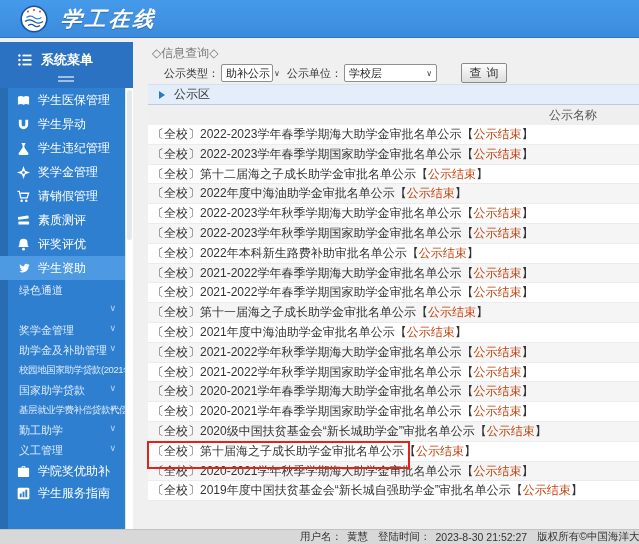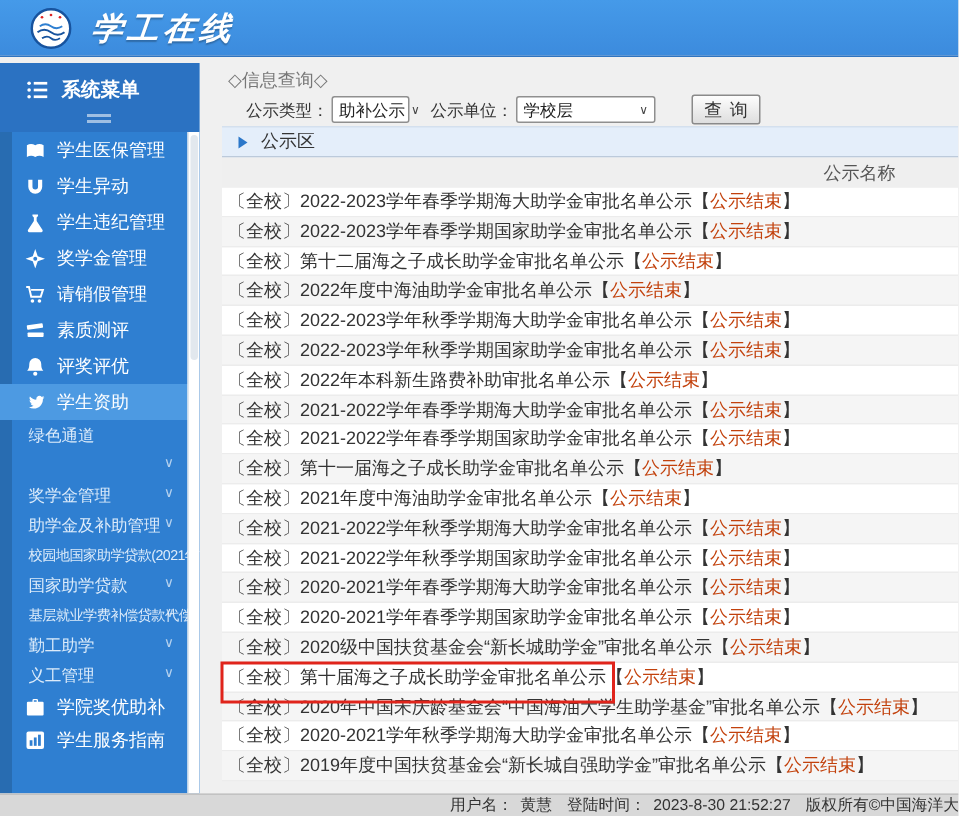--- a/index.html
+++ b/index.html
@@ -239,21 +239,20 @@
       <div class="row"><span>〔全校〕2021-2022学年春季学期海大助学金审批名单公示</span><span class="bk">【</span><a>公示结束</a><span class="bk">】</span></div>
       <div class="row"><span>〔全校〕2021-2022学年春季学期国家助学金审批名单公示</span><span class="bk">【</span><a>公示结束</a><span class="bk">】</span></div>
       <div class="row"><span>〔全校〕第十一届海之子成长助学金审批名单公示</span><span class="bk">【</span><a>公示结束</a><span class="bk">】</span></div>
       <div class="row"><span>〔全校〕2021年度中海油助学金审批名单公示</span><span class="bk">【</span><a>公示结束</a><span class="bk">】</span></div>
       <div class="row"><span>〔全校〕2021-2022学年秋季学期海大助学金审批名单公示</span><span class="bk">【</span><a>公示结束</a><span class="bk">】</span></div>
       <div class="row"><span>〔全校〕2021-2022学年秋季学期国家助学金审批名单公示</span><span class="bk">【</span><a>公示结束</a><span class="bk">】</span></div>
       <div class="row"><span>〔全校〕2020-2021学年春季学期海大助学金审批名单公示</span><span class="bk">【</span><a>公示结束</a><span class="bk">】</span></div>
       <div class="row"><span>〔全校〕2020-2021学年春季学期国家助学金审批名单公示</span><span class="bk">【</span><a>公示结束</a><span class="bk">】</span></div>
       <div class="row"><span>〔全校〕2020级中国扶贫基金会“新长城助学金”审批名单公示</span><span class="bk">【</span><a>公示结束</a><span class="bk">】</span></div>
       <div class="row"><span>〔全校〕第十届海之子成长助学金审批名单公示</span><span class="bk">【</span><a>公示结束</a><span class="bk">】</span></div>
-      <div class="row"><span>〔全校〕2020年中国宋庆龄基金会“中国海油大学生助学基金”审批名单公示</span><span class="bk">【</span><a>公示结束</a><span class="bk">】</span></div>
       <div class="row"><span>〔全校〕2020-2021学年秋季学期海大助学金审批名单公示</span><span class="bk">【</span><a>公示结束</a><span class="bk">】</span></div>
       <div class="row"><span>〔全校〕2019年度中国扶贫基金会“新长城自强助学金”审批名单公示</span><span class="bk">【</span><a>公示结束</a><span class="bk">】</span></div>
     </div>
 
     <div class="red-box"></div>
   </div>
 
   <div class="footer">
     <span>用户名：</span>
     <span>黄慧</span>

